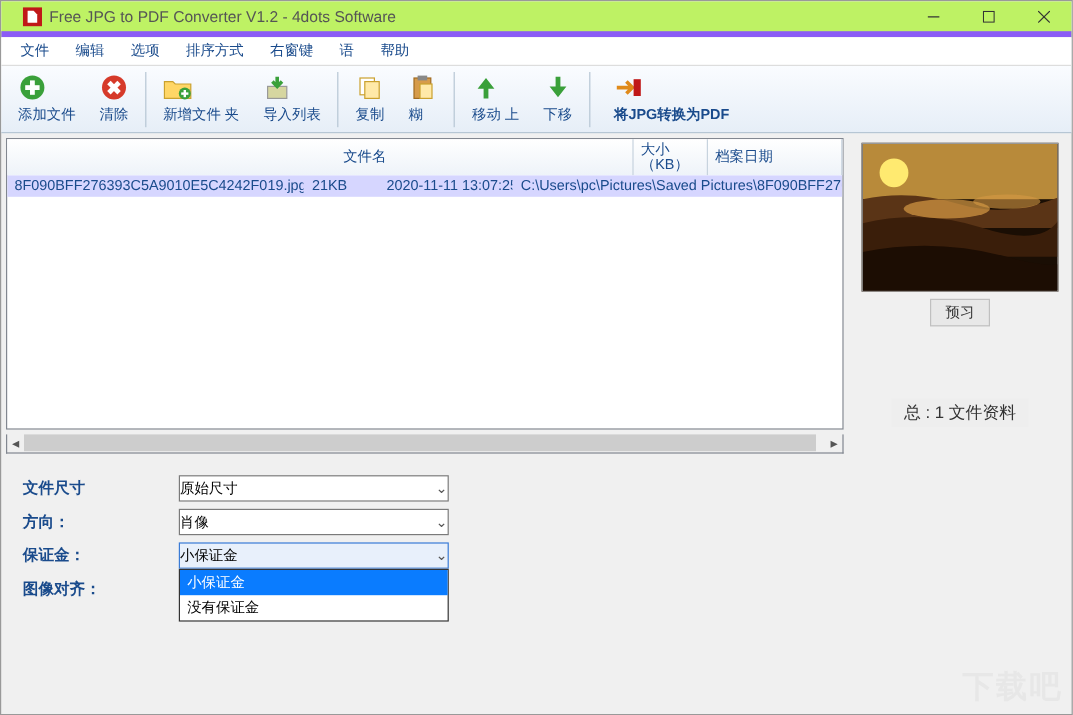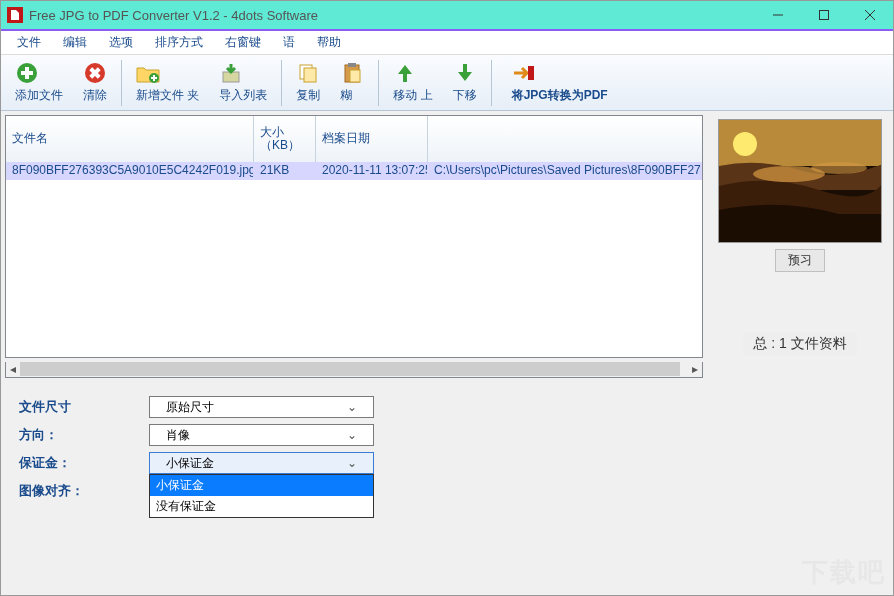--- a/index.html
+++ b/index.html
@@ -1,43 +1,43 @@
 <!DOCTYPE html>
 <html><head>
 <meta charset="utf-8">
 <style>
 * { margin: 0; padding: 0; box-sizing: border-box; font-family: "Microsoft YaHei", SimSun, Arial, sans-serif; font-size: 12px; }
 body { background: #f0f0f0; width: 894px; height: 596px; overflow: hidden; display: flex; flex-direction: column; border: 1px solid #999; }
-.titlebar { height: 30px; background: #5eead4; display: flex; align-items: center; padding-left: 6px; border-bottom: 2px solid #8b5cf6; }
+.titlebar { height: 30px; background: #bef264; display: flex; align-items: center; padding-left: 18px; border-bottom: 5px solid #8b5cf6; }
 .titlebar .icon { width: 16px; height: 16px; margin-right: 6px; }
 .titlebar .title { flex: 1; color: #555; font-size: 13px; }
 .win-controls { display: flex; }
 .win-btn { width: 46px; height: 30px; display: flex; align-items: center; justify-content: center; color: #333; }
 .menubar { height: 24px; background: #fff; display: flex; align-items: center; padding: 0 6px; gap: 2px; border-bottom: 1px solid #ddd; }
 .menu-item { padding: 2px 10px; color: #1a4b8c; cursor: default; }
 .toolbar { height: 56px; background: linear-gradient(#fafcff,#e6eef7); border-bottom: 1px solid #b6c6d4; display: flex; align-items: center; padding: 0 4px; }
 .tool-btn { display: flex; flex-direction: column; justify-content: center; padding: 2px 10px; gap: 2px; color: #1a4b8c; cursor: default; }
 .tool-btn .ico { width: 24px; height: 24px; display: flex; align-items: center; justify-content: center; }
 .sep { width: 1px; height: 46px; background: #b6c6d4; margin: 0 4px; }
 .main-area { display: flex; flex: 1; min-height: 0; }
 .left-panel { display: flex; flex-direction: column; width: 706px; }
 .table-wrap { border: 1px solid #828790; margin: 4px; background: #fff; height: 243px; display: flex; flex-direction: column; }
-.thead { display: flex; background: linear-gradient(#fff,#eef3f9); height: 46px; }
+.thead { display: flex; background: linear-gradient(#fff,#eef3f9); height: 30px; justify-content: flex-end; }
 .th { border-right: 1px solid #c7d3de; padding: 3px 6px; color: #1a4b8c; display: flex; align-items: center; line-height: 1.1; }
 .tbody { flex: 1; overflow: auto; }
 .trow { display: flex; height: 18px; }
 .trow.sel { background: #d6d6ff; color: #1a4b8c; }
 .td { border-right: 1px solid transparent; padding: 1px 6px; white-space: nowrap; overflow: hidden; }
 .hscroll { height: 16px; border: 1px solid #828790; border-top: none; margin: 0 4px 4px 4px; background: #f0f0f0; position: relative; }
 .hscroll .thumb { position: absolute; left: 14px; top: 0; width: 660px; height: 14px; background: #cdcdcd; }
 .hscroll .ab { position: absolute; top: 0; width: 14px; height: 14px; display: flex; align-items: center; justify-content: center; color: #555; }
 .form-area { padding: 12px 18px; }
 .form-row { display: flex; align-items: center; height: 26px; margin-bottom: 2px; }
 .form-label { width: 130px; color: #1a4b8c; font-weight: bold; font-size: 13px; }
-.combo { width: 225px; height: 22px; border: 1px solid #7a7a7a; background: #fff; display: flex; align-items: center; padding: 0 16px; position: relative; }
+.combo { width: 225px; height: 22px; border: 1px solid #7a7a7a; background: #fff; display: flex; align-items: center; padding: 0 0; position: relative; }
 .combo .arrow { margin-left: auto; color: #555; }
 .dropdown { position: absolute; left: -1px; top: 21px; width: 225px; border: 1px solid #333; background: #fff; z-index: 10; }
 .dd-item { padding: 2px 6px; }
 .dd-item.hl { background: #0a7cff; color: #fff; }
 .right-panel { flex: 1; display: flex; flex-direction: column; align-items: center; padding: 4px; }
 .preview-img { width: 164px; height: 124px; margin-top: 4px; background: #2a1805; border: 1px solid #999; position: relative; overflow: hidden; }
 .preview-label { background: #e8e8e8; border: 1px solid #c0c0c0; padding: 2px 12px; margin-top: 6px; color: #333; }
 .total-label { margin-top: 60px; text-align: right; color: #333; font-size: 14px; background: #eee; padding: 3px 10px; }
 .watermark { position: absolute; right: 8px; bottom: 6px; color: #ddd; font-size: 26px; font-weight: bold; opacity: .45; letter-spacing: 2px; }
 svg { display: block; }

